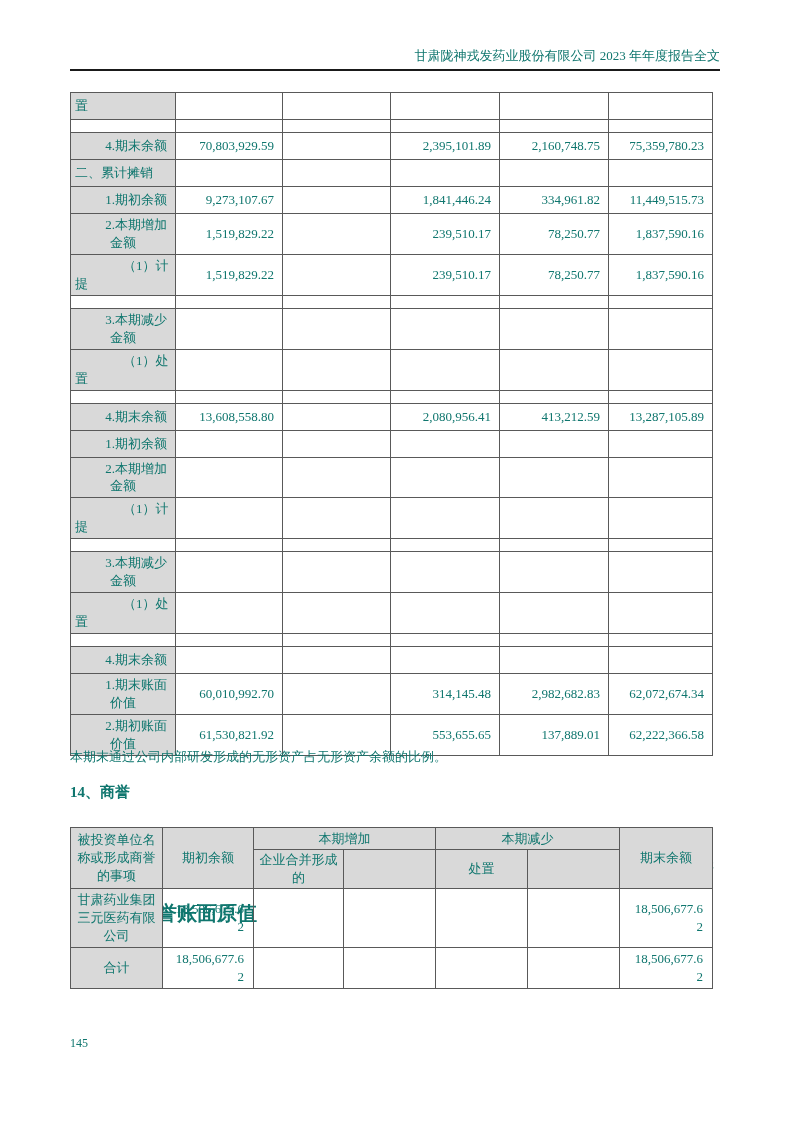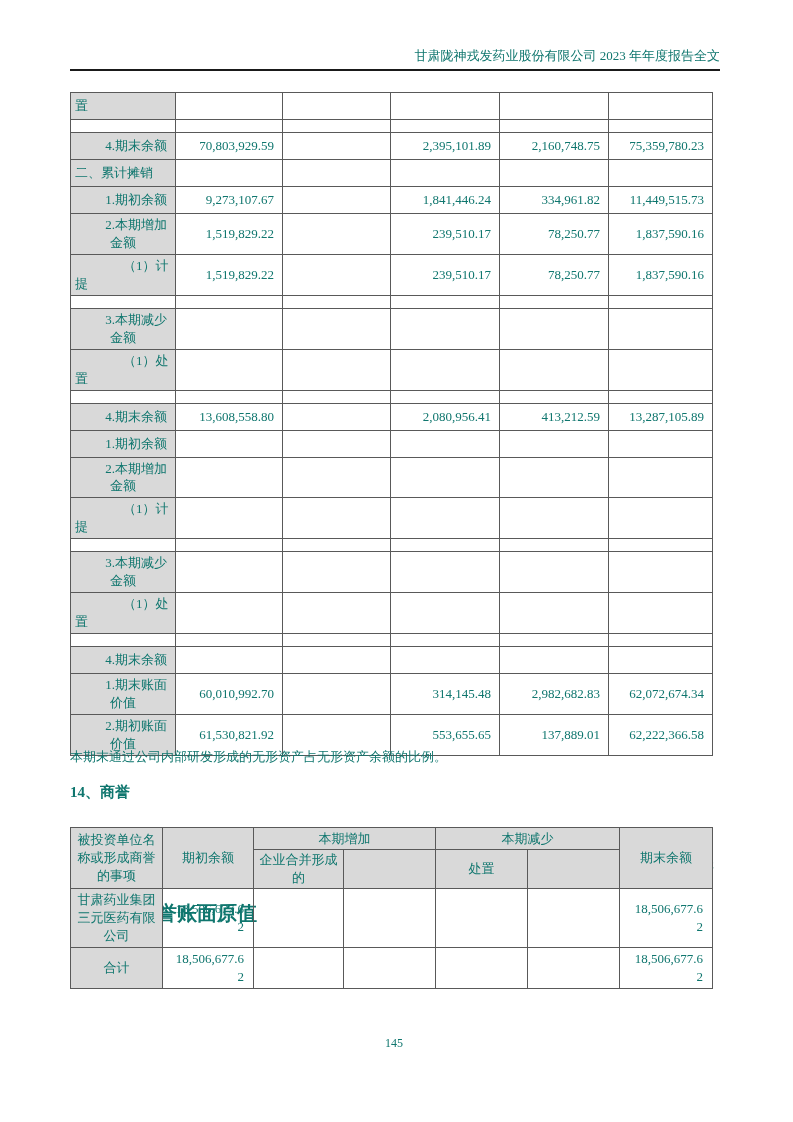--- a/index.html
+++ b/index.html
@@ -36,21 +36,21 @@
   .unit{position:absolute;left:64px;top:856px;width:650px;text-align:right;font-size:13px;}
   
   .t2{position:absolute;left:70px;top:827px;}
   .t2 th{background:#d9d9d9;font-weight:normal;text-align:center;padding:1px 4px;}
   .t2 thead tr:first-child th{height:19px;}
   .t2 thead tr:last-child th{height:33px;}
   .t2 td.lbl2{background:#d9d9d9;text-align:center;padding:2px 4px;word-break:break-all;}
   .t2 td.val2{text-align:right;padding:2px 9px;word-break:break-all;}
   .t2 tbody td{height:30px;}
   
-  .pageno{position:absolute;left:70px;top:1036px;width:648px;text-align:center;font-size:12px;}
+  .pageno{position:absolute;left:70px;top:1036px;width:648px;text-align:left;font-size:12px;}
 </style>
 </head>
 <body>
 
 <div class="page">
 
   <div class="header-bar">
     <span>甘肃陇神戎发药业股份有限公司 2023 年年度报告全文</span>
   </div>
 

